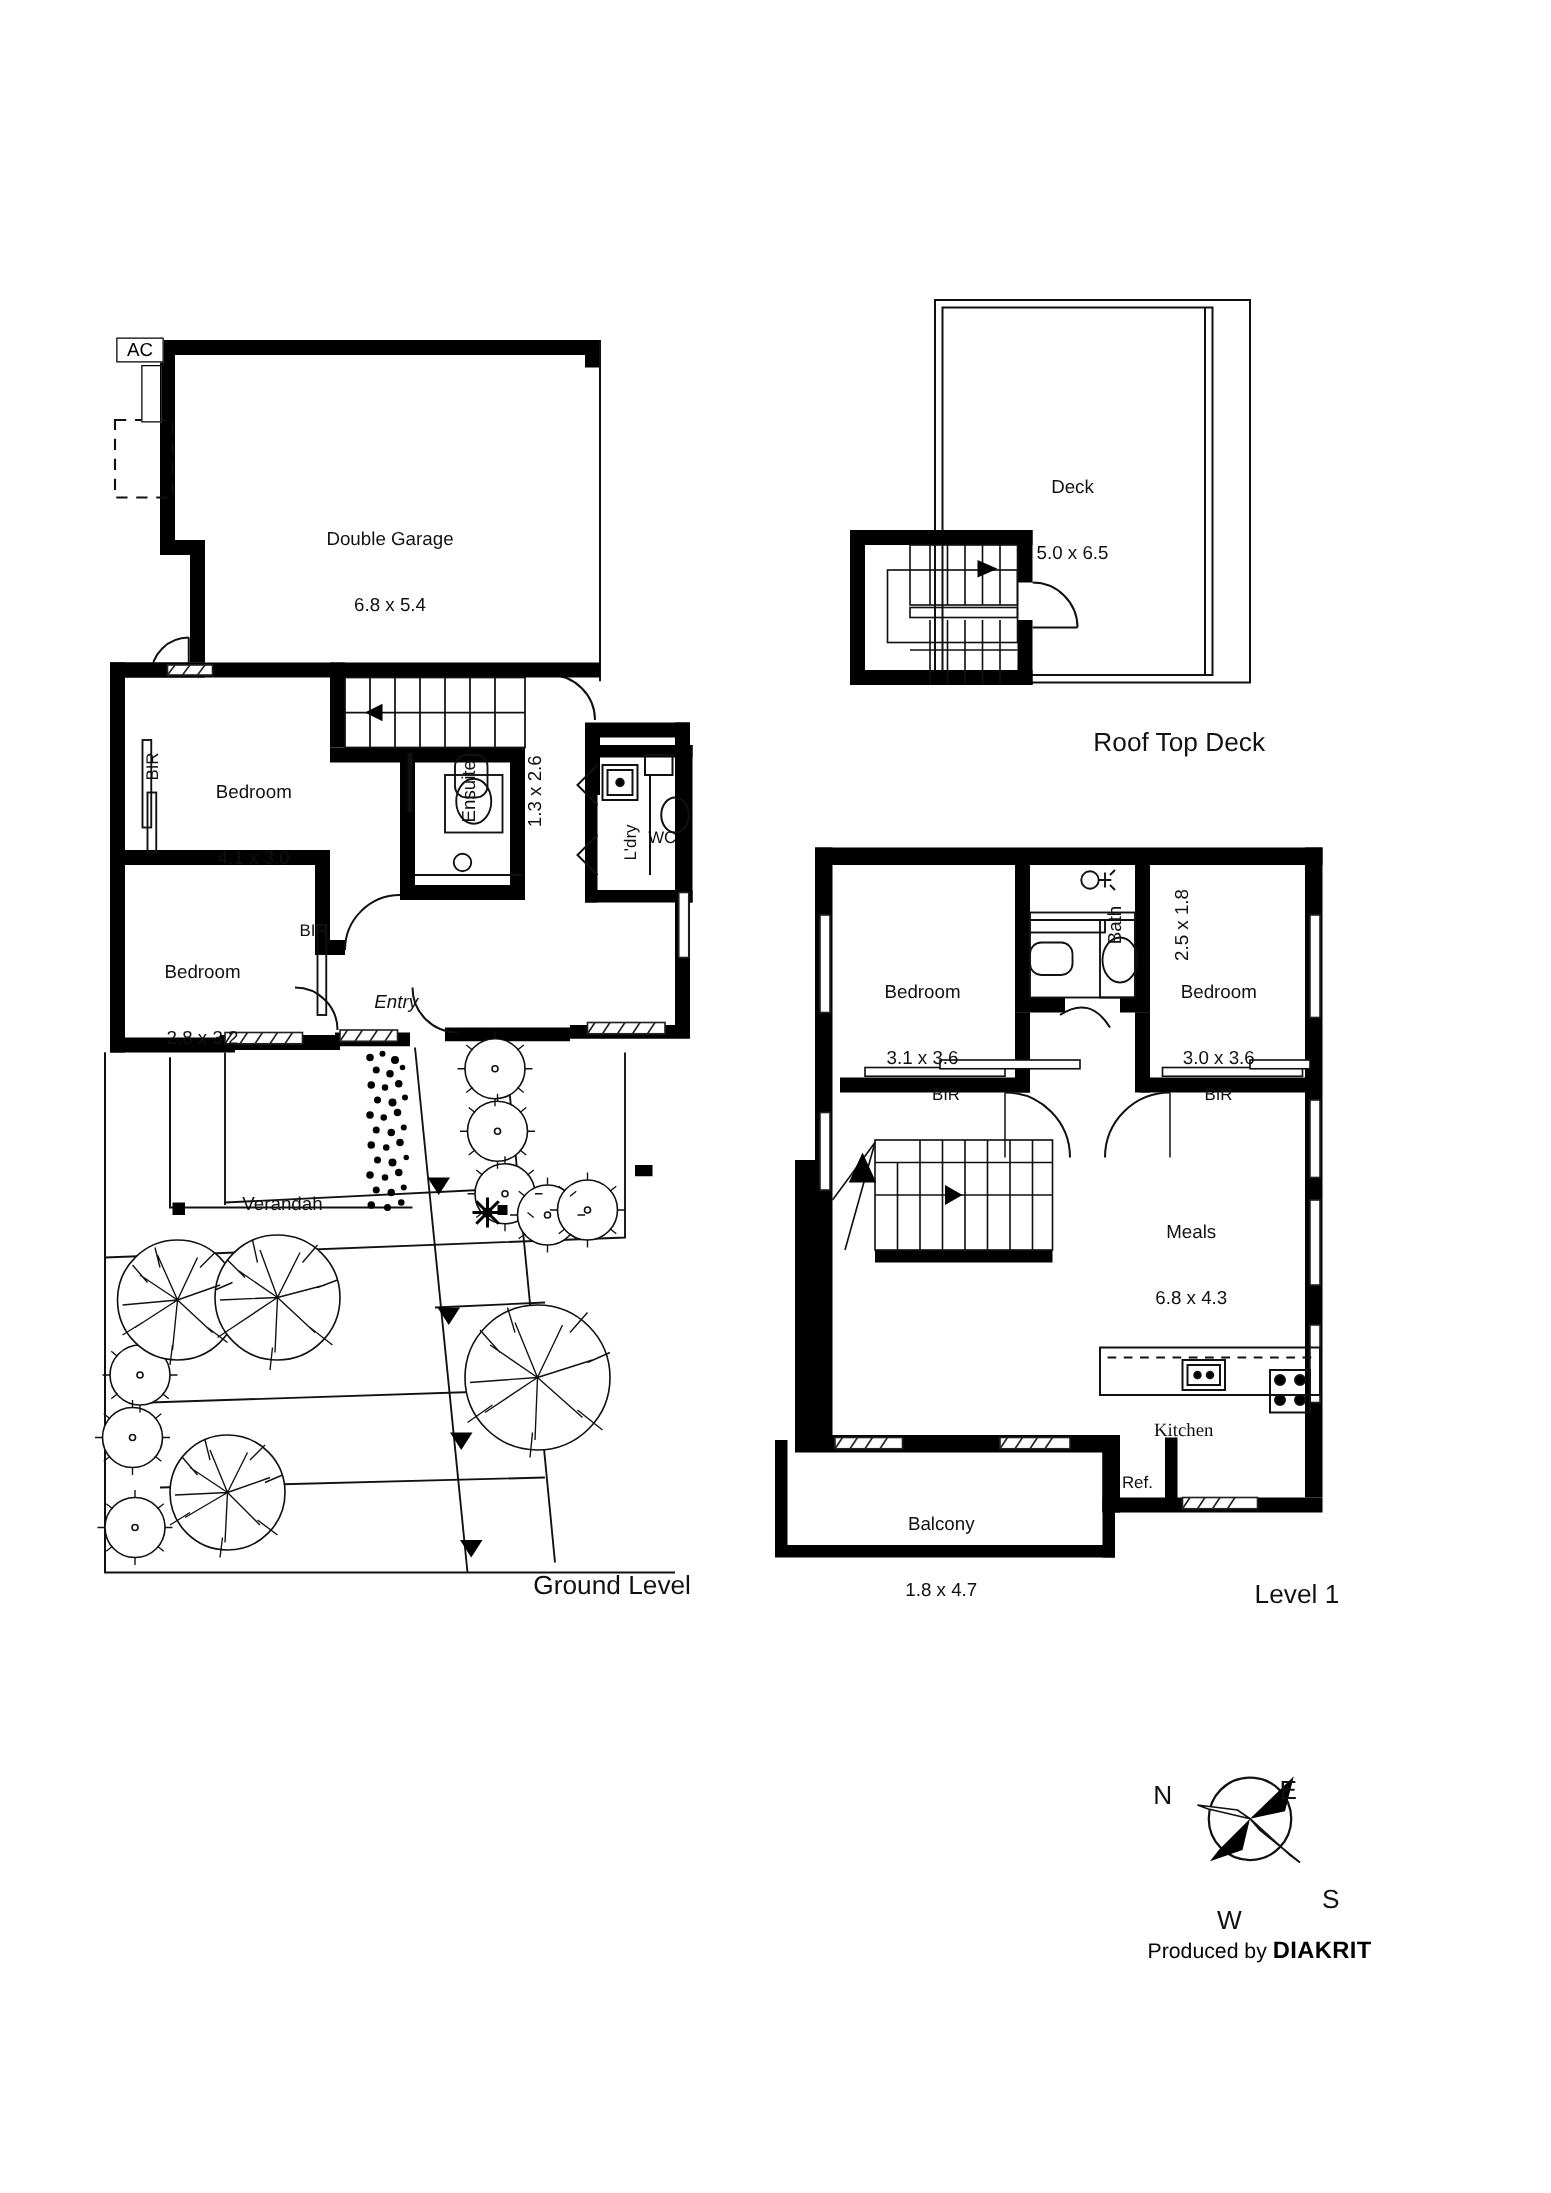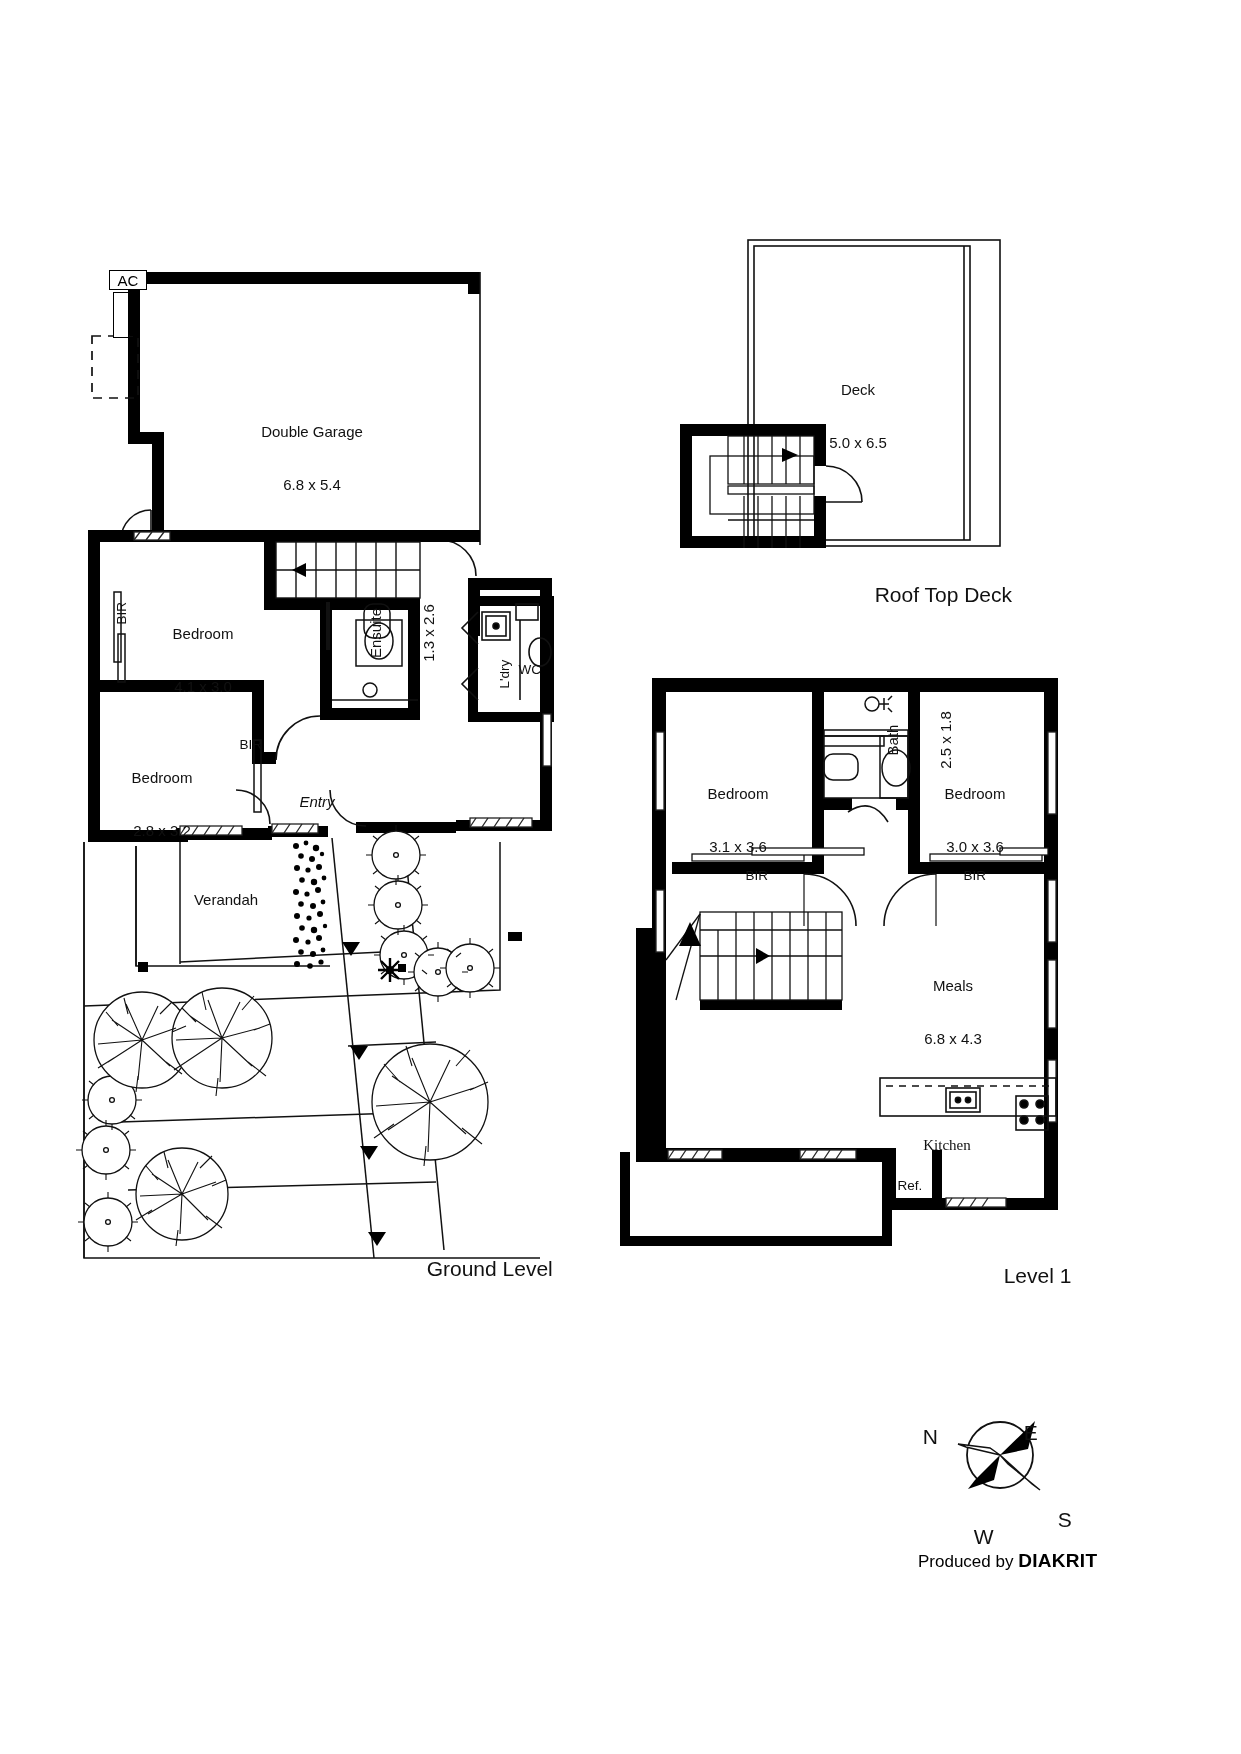--- a/index.html
+++ b/index.html
@@ -475,30 +475,30 @@
 <div class="lbl room" style="left:102px;top:734px;width:120px;">
   <span class="nm">Bedroom</span>
   <span class="dm">2.8 x 3.2</span>
 </div>
 
 <div class="lbl room vert" style="left:332px;top:688px;width:110px;">
   <span class="nm">Ensuite</span>
   <span class="dm">1.3 x 2.6</span>
 </div>
 
-<div class="lbl room" style="left:166px;top:856px;width:120px;">
+<div class="lbl room" style="left:166px;top:920px;width:120px;">
   <span class="nm">Verandah</span>
 </div>
 
 <div class="lbl room" style="left:272px;top:758px;width:90px;font-style:italic;">
   <span class="nm">Entry</span>
 </div>
 
 
-<div class="boxlab" style="left:109px;top:270px;width:38px;height:20px;">
+<div class="boxlab" style="left:93px;top:270px;width:38px;height:20px;">
   <span>AC</span>
 </div>
 
 <div class="boxlab" style="left:113px;top:292px;width:16px;height:46px;">
   <span class="vert tiny" style="position:absolute;left:14px;top:44px;">HWS</span>
 </div>
 
 <div class="lbl small vert" style="left:98px;top:632px;">
   <span>BIR</span>
 </div>
@@ -542,20 +542,24 @@
   <span class="nm">Bath</span>
   <span class="dm">2.5 x 1.8</span>
 </div>
 
 <div class="lbl room" style="left:893px;top:942px;width:120px;">
   <span class="nm">Meals</span>
   <span class="dm">6.8 x 4.3</span>
 </div>
 
 
+<div class="lbl room" style="left:693px;top:1176px;width:120px;">
+  <span class="nm">Balcony</span>
+  <span class="dm">1.8 x 4.7</span>
+</div>
 
 <div class="lbl room" style="left:897px;top:1102px;width:100px;font-family:Liberation Serif, serif;">
   <span class="nm">Kitchen</span>
 </div>
 
 <div class="lbl small" style="left:738px;top:852px;">
   <span>BIR</span>
 </div>
 
 <div class="lbl small" style="left:956px;top:852px;">

